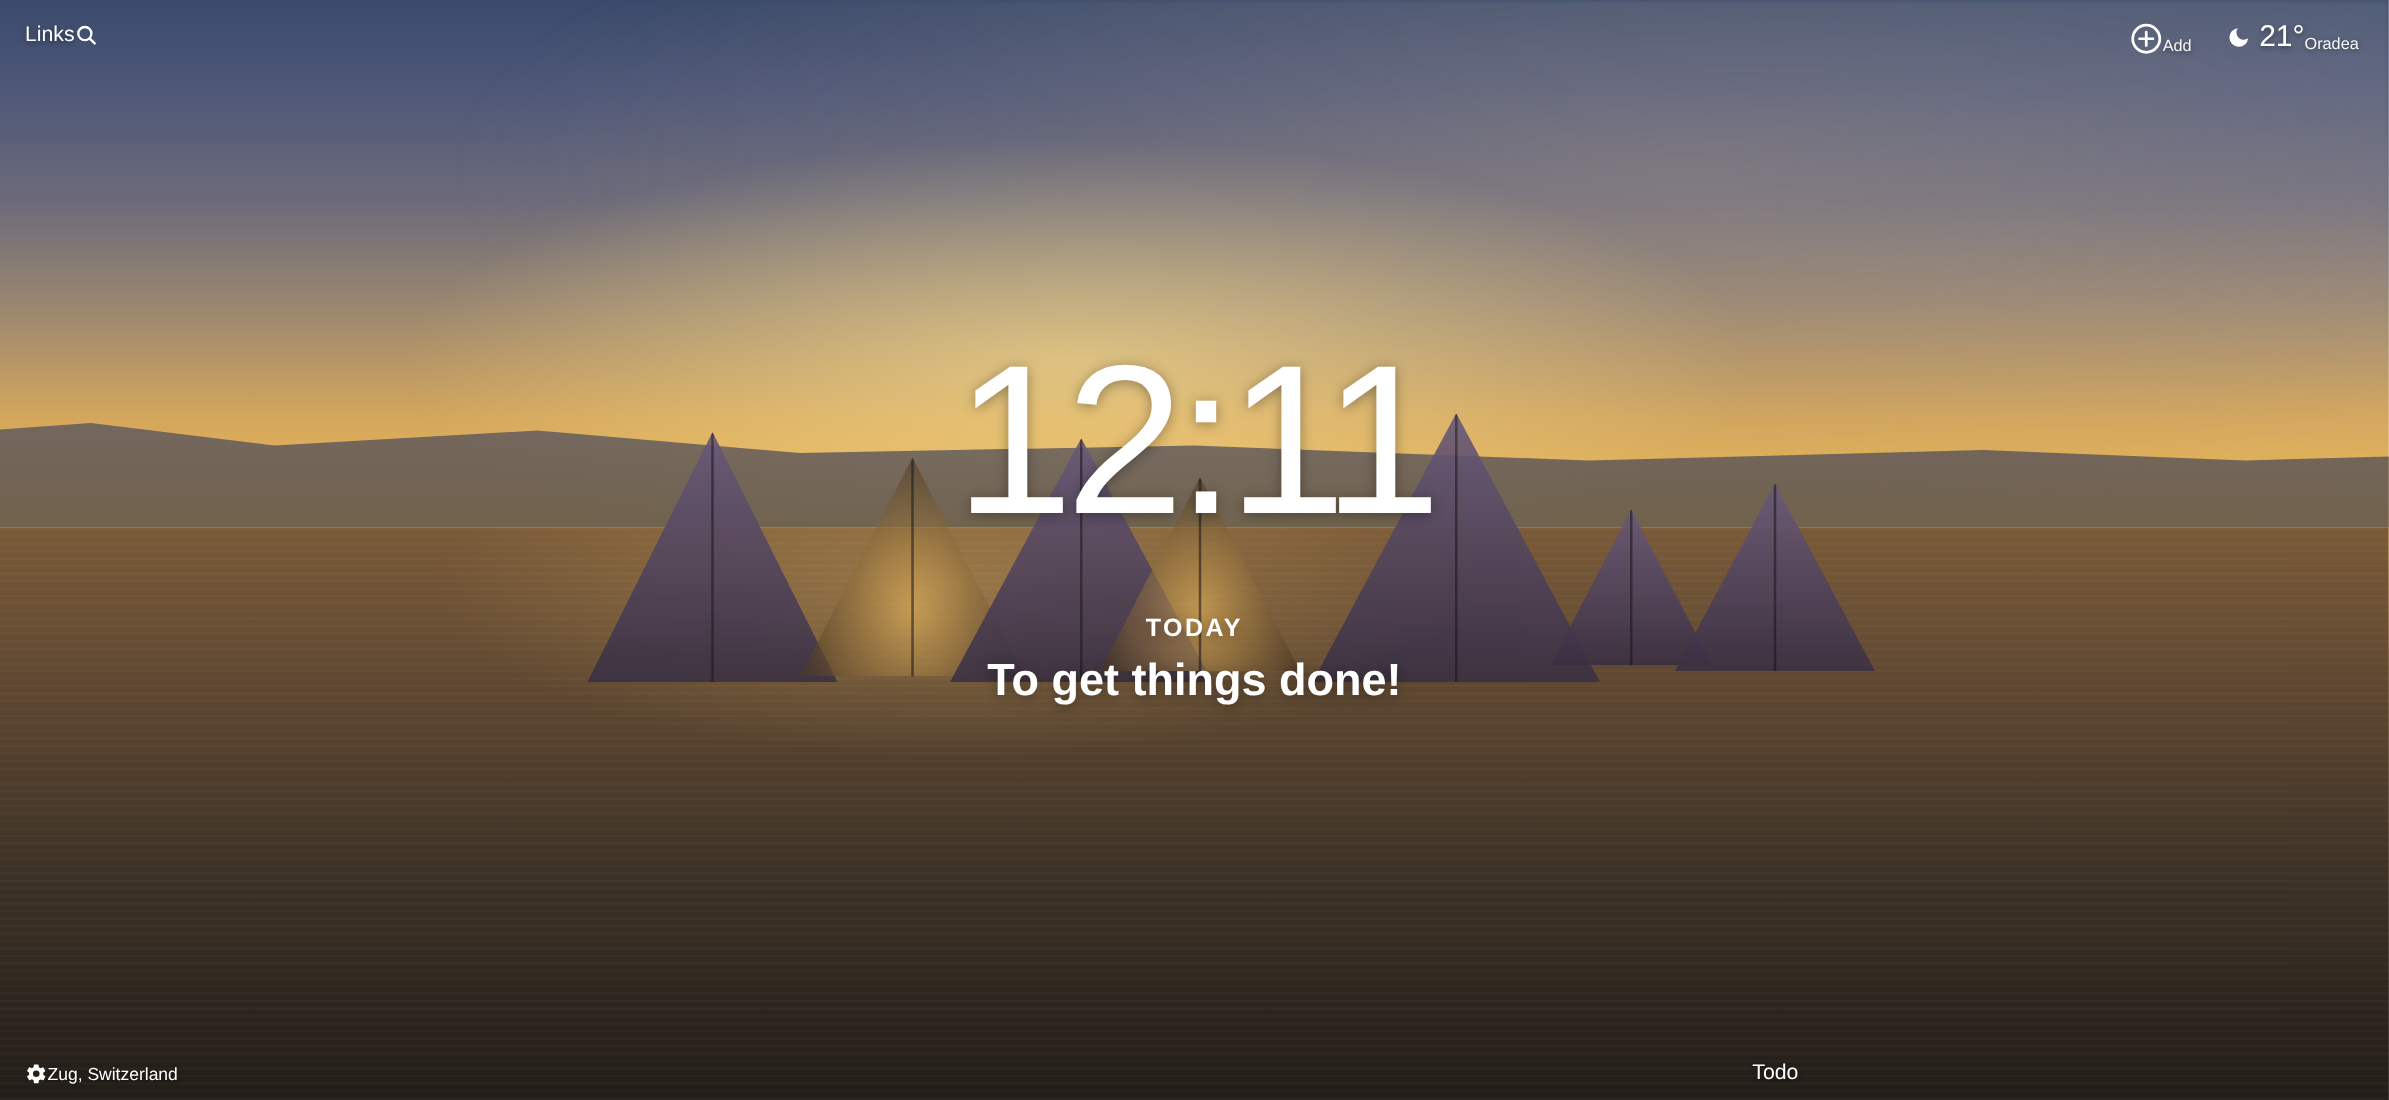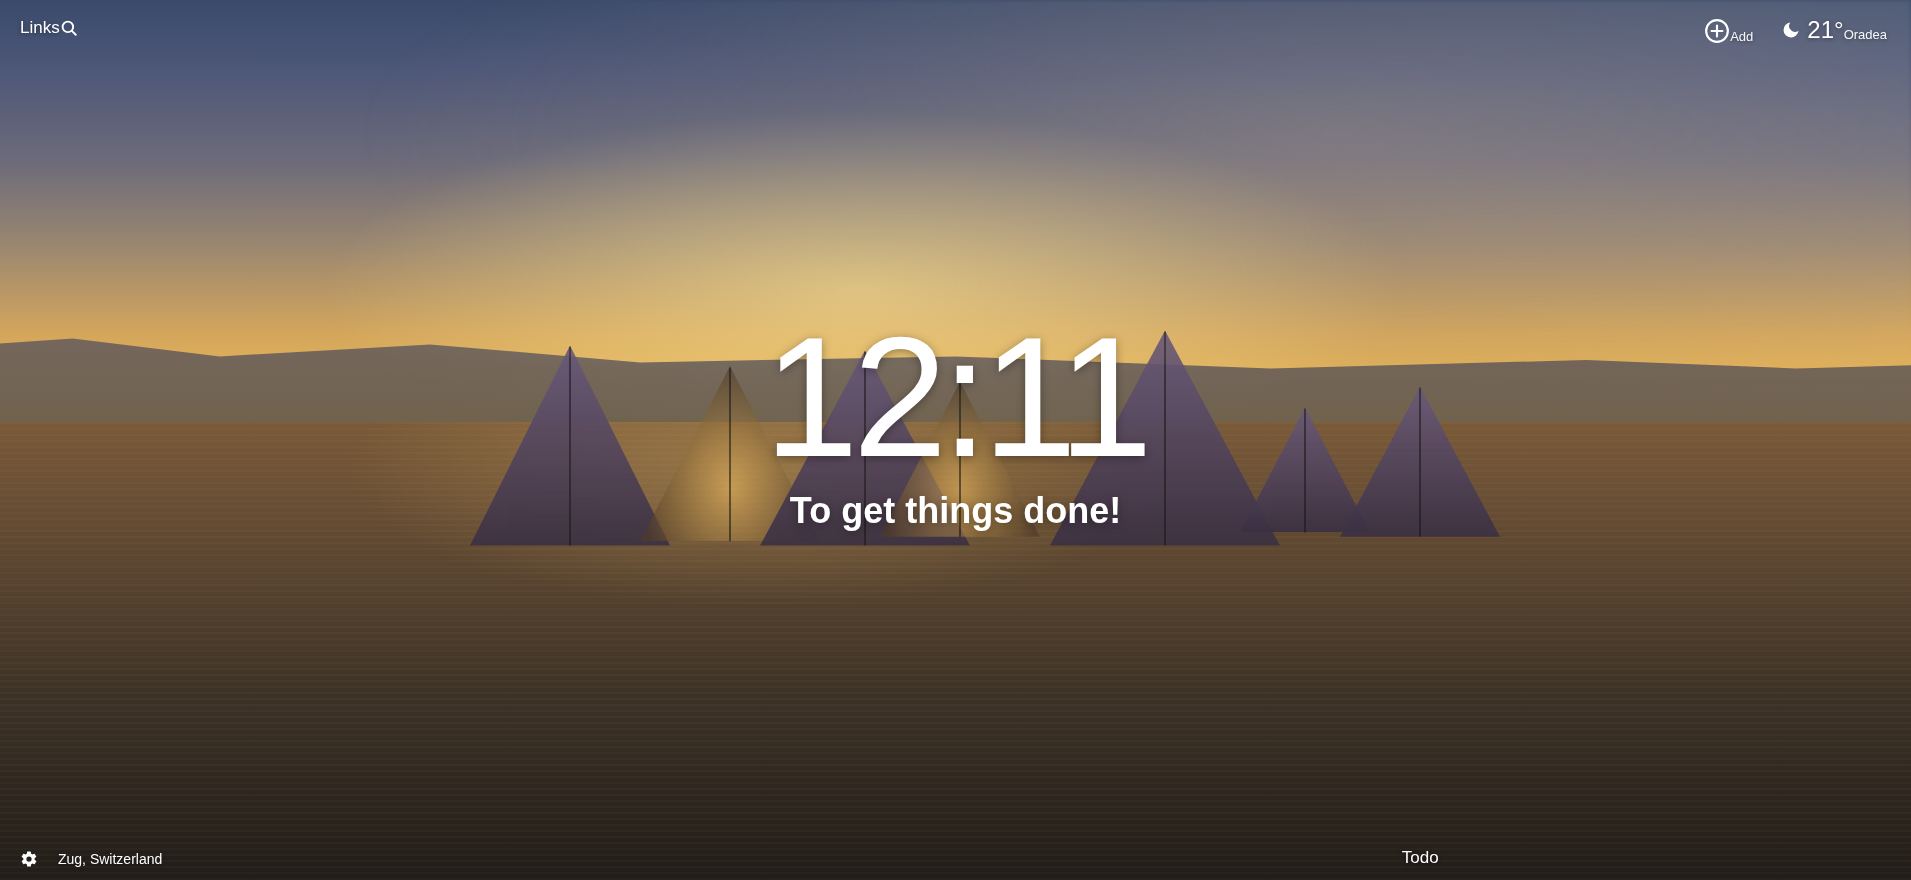--- a/index.html
+++ b/index.html
@@ -218,21 +218,20 @@
       padding: 0 24px 12px 20px;
       display: flex;
       justify-content: space-between;
       align-items: flex-end;
       z-index: 10;
       text-shadow: 0 1px 4px rgba(0,0,0,0.5);
     }
     .bottom-left {
       display: flex;
       align-items: center;
-      gap: 20px;
       font-size: 14px;
       flex: 1;
     }
     .gear-icon {
       width: 18px;
       height: 18px;
       cursor: pointer;
     }
     .quote {
       position: absolute;
@@ -301,20 +300,21 @@
         </span>
         <span class="weather-temp">21°</span>
       </div>
       <span class="weather-city">Oradea</span>
     </div>
   </div>
 </div>
 
 <div class="center">
   <div class="time">12:11</div>
+  <div class="today-label">TODAY</div>
   <div class="today-focus">To get things done!</div>
 </div>
 
 <div class="bottom-bar">
   <div class="bottom-left">
     <span class="gear-icon">
       <svg viewBox="0 0 24 24" width="18" height="18" fill="#fff">
         <path d="M19.4 13a7.8 7.8 0 0 0 .1-1 7.8 7.8 0 0 0-.1-1l2.1-1.6a.5.5 0 0 0 .1-.6l-2-3.5a.5.5 0 0 0-.6-.2l-2.5 1a7.3 7.3 0 0 0-1.7-1l-.4-2.6A.5.5 0 0 0 14 2h-4a.5.5 0 0 0-.5.4l-.4 2.6a7.3 7.3 0 0 0-1.7 1l-2.5-1a.5.5 0 0 0-.6.2l-2 3.5a.5.5 0 0 0 .1.6L4.5 11a7.8 7.8 0 0 0-.1 1 7.8 7.8 0 0 0 .1 1l-2.1 1.6a.5.5 0 0 0-.1.6l2 3.5a.5.5 0 0 0 .6.2l2.5-1a7.3 7.3 0 0 0 1.7 1l.4 2.6A.5.5 0 0 0 10 22h4a.5.5 0 0 0 .5-.4l.4-2.6a7.3 7.3 0 0 0 1.7-1l2.5 1a.5.5 0 0 0 .6-.2l2-3.5a.5.5 0 0 0-.1-.6zM12 15.5A3.5 3.5 0 1 1 15.5 12 3.5 3.5 0 0 1 12 15.5z"></path>
       </svg>
     </span>

